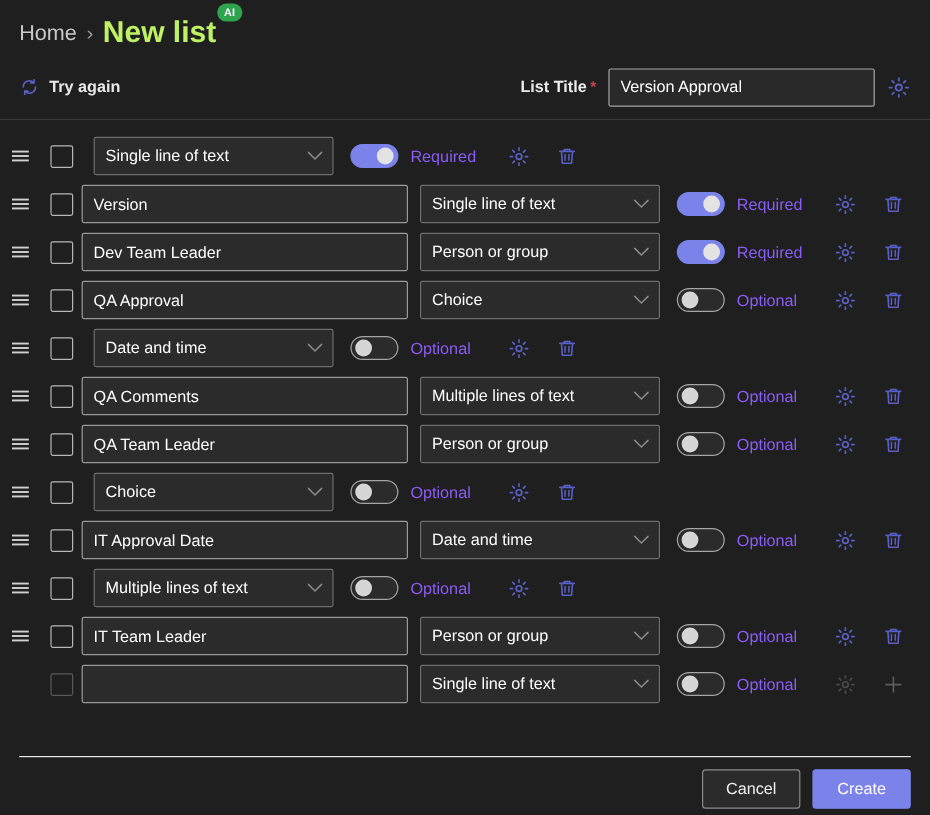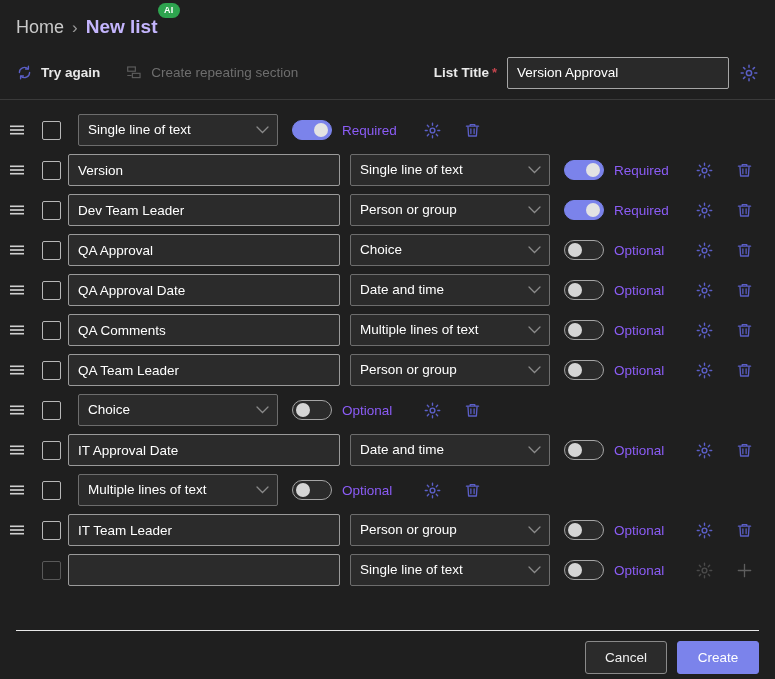--- a/index.html
+++ b/index.html
@@ -14,21 +14,21 @@
   .app{position:relative;width:775px;height:679px;box-sizing:border-box;background:#1f1f1f;}
 
   
   .breadcrumb{
     display:flex;align-items:flex-start;gap:8px;
     padding:14px 0 0 16px;height:46px;box-sizing:border-box;
   }
   .crumb-home{font-size:18px;color:#c9c9c9;line-height:26px;}
   .crumb-sep{font-size:17px;color:#9b9b9b;line-height:26px;padding-top:1px;}
   .crumb-current-wrap{position:relative;display:inline-block;}
-  .crumb-current{font-size:19px;font-weight:bold;color:#c4b5fd;line-height:26px;}
+  .crumb-current{font-size:25px;font-weight:bold;color:#bef264;line-height:26px;}
   .ai-badge{
     position:absolute;top:-11px;right:-22px;
     background:#2ea44f;color:#ffffff;
     font-size:9px;font-weight:bold;
     padding:2px 6px;border-radius:9px;
     letter-spacing:.3px;line-height:11px;
   }
 
   
   .cmdbar{
@@ -146,30 +146,20 @@
           <path d="M4 10a6 6 0 0 1 10.2-4.3M16 10a6 6 0 0 1-10.2 4.3" stroke="#5b5fc7" stroke-width="1.6" stroke-linecap="round"></path>
           <path d="M14.6 2.6v3.3h-3.3" stroke="#5b5fc7" stroke-width="1.6" stroke-linecap="round" stroke-linejoin="round"></path>
           <path d="M5.4 17.4v-3.3h3.3" stroke="#5b5fc7" stroke-width="1.6" stroke-linecap="round" stroke-linejoin="round"></path>
         </svg>
       </span>
       <span class="cmd-label">Try again</span>
     </div>
 
     <div class="cmd-gap"></div>
 
-    <div class="cmd-btn disabled">
-      <span class="ico">
-        <svg width="17" height="17" viewBox="0 0 20 20" fill="none">
-          <rect x="2" y="3.5" width="9" height="5" stroke="#5c5c5c" stroke-width="1.4"></rect>
-          <rect x="7.5" y="11" width="9" height="5" stroke="#5c5c5c" stroke-width="1.4"></rect>
-          <path d="M2 13.5h4" stroke="#5c5c5c" stroke-width="1.4" stroke-linecap="round"></path>
-        </svg>
-      </span>
-      <span class="cmd-label">Create repeating section</span>
-    </div>
 
     <div class="title-group">
       <span class="title-label">
         <span>List Title</span><span class="req-star">*</span>
       </span>
       <input class="title-input" type="text" value="Version Approval" style="">
       <span class="gear-btn">
         <svg width="20" height="20" viewBox="0 0 20 20" fill="none">
           <circle cx="10" cy="10" r="2.6" stroke="#5b5fc7" stroke-width="1.5"></circle>
           <path d="M10 2.2v2M10 15.8v2M2.2 10h2M15.8 10h2M4.5 4.5l1.4 1.4M14.1 14.1l1.4 1.4M15.5 4.5l-1.4 1.4M5.9 14.1l-1.4 1.4" stroke="#5b5fc7" stroke-width="1.5" stroke-linecap="round"></path>
@@ -334,21 +324,20 @@
         <div class="cell-drag">
           <svg width="16" height="14" viewBox="0 0 16 14">
             <rect x="1" y="2.5" width="14" height="1.6" fill="#d0d0d0"></rect>
             <rect x="1" y="6.2" width="14" height="1.6" fill="#d0d0d0"></rect>
             <rect x="1" y="9.9" width="14" height="1.6" fill="#d0d0d0"></rect>
           </svg>
         </div>
         <div class="cell-check">
           <div class="chk"></div>
         </div>
-        <input type="text" class="name-input" placeholder="" value="QA Approval Date" style="">
         <div class="type-wrap"><select class="type-select"><option value="Single line of text">Single line of text</option><option value="Multiple lines of text">Multiple lines of text</option><option value="Choice">Choice</option><option value="Date and time" selected="">Date and time</option><option value="Person or group">Person or group</option><option value="Number">Number</option><option value="Yes/No">Yes/No</option><option value="Hyperlink">Hyperlink</option><option value="Image">Image</option><option value="Lookup">Lookup</option></select><span class="type-caret">
             <svg width="13" height="9" viewBox="0 0 13 9">
               <path d="M1 1.5 L6.5 7 L12 1.5" stroke="#8a8a8a" stroke-width="1.3" fill="none" stroke-linecap="round"></path>
             </svg>
           </span></div>
         <div class="cell-toggle">
           <div class="toggle off">
             <div class="knob"></div>
           </div>
           <span class="toggle-label">Optional</span>

